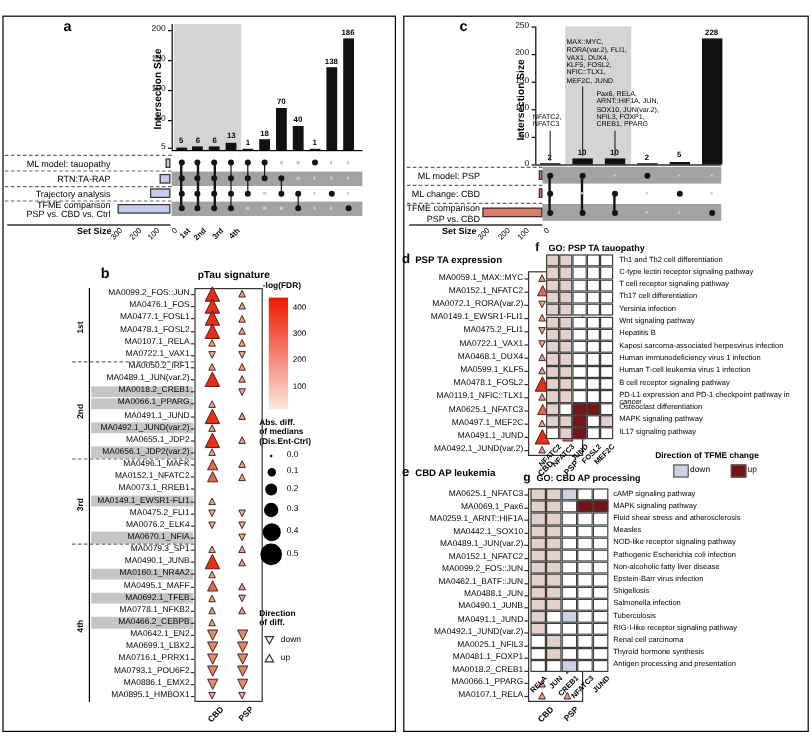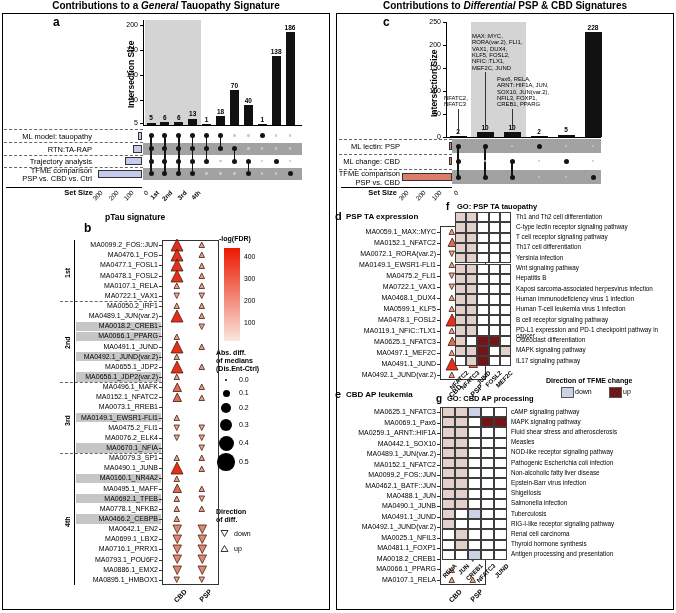--- a/index.html
+++ b/index.html
@@ -20,36 +20,30 @@
   .sw{position:absolute;width:11px;height:9px;border:0.8px solid #555}
 </style>
 </head>
 <body>
 
 <div id="fig">
 
   <div class="box" style="left:2px;top:13px;width:326px;height:595px"></div>
   <div class="box" style="left:336px;top:13px;width:336px;height:595px"></div>
 
-  <div class="ttl" style="left:2px;top:0px;width:328px">
-    <span>Contributions to a </span><i>General</i><span> Tauopathy Signature</span>
-  </div>
-  <div class="ttl" style="left:336px;top:0px;width:338px">
-    <span>Contributions to </span><i>Differential</i><span> PSP &amp; CBD Signatures</span>
-  </div>
 
   <div class="letter" style="left:53px;top:15px">a</div>
   <div class="letter" style="left:84px;top:221px">b</div>
   <div class="letter" style="left:383px;top:15px">c</div>
   <div class="letter" style="left:335px;top:210px;font-size:11px">d</div>
   <div class="letter" style="left:335px;top:388px;font-size:11px">e</div>
   <div class="letter" style="left:446px;top:201px;font-size:10px">f</div>
   <div class="letter" style="left:436px;top:393px;font-size:10px">g</div>
 
-  <div class="pt" style="left:105px;top:212px;width:120px;text-align:left;font-size:8.5px">pTau signature</div>
+  <div class="pt" style="left:105px;top:224px;width:120px;text-align:right;font-size:8.5px">pTau signature</div>
   <div class="pt" style="left:346px;top:212px">PSP TA expression</div>
   <div class="pt" style="left:346px;top:390px">CBD AP leukemia</div>
   <div class="pt" style="left:457px;top:202px;font-size:7.5px">GO: PSP TA tauopathy</div>
   <div class="pt" style="left:447px;top:394px;font-size:7.5px">GO: CBD AP processing</div>
 
   <div class="lg" style="left:219px;top:235px">-log(FDR)</div>
   <div id="colorbar"></div>
 
   <div class="lg" style="left:216px;top:349px">Abs. diff.</div>
   <div class="lg" style="left:216px;top:357px">of medians</div>
@@ -245,21 +239,21 @@
     <div class="abs" style="left: 509.5px; top: 174.5px; width: 5px; height: 5px; background: rgb(20, 20, 20); box-sizing: border-box; border-radius: 50%;"></div>
     <div class="abs" style="left: 536.5px; top: 143.5px; width: 5px; height: 5px; background: rgb(20, 20, 20); box-sizing: border-box; border-radius: 50%;"></div>
     <div class="abs" style="left: 537.7px; top: 159.7px; width: 2.6px; height: 2.6px; background: rgb(201, 201, 201); box-sizing: border-box; border-radius: 50%;"></div>
     <div class="abs" style="left: 537.7px; top: 175.7px; width: 2.6px; height: 2.6px; background: rgb(201, 201, 201); box-sizing: border-box; border-radius: 50%;"></div>
     <div class="abs" style="left: 564.7px; top: 144.7px; width: 2.6px; height: 2.6px; background: rgb(201, 201, 201); box-sizing: border-box; border-radius: 50%;"></div>
     <div class="abs" style="left: 563.5px; top: 158.5px; width: 5px; height: 5px; background: rgb(20, 20, 20); box-sizing: border-box; border-radius: 50%;"></div>
     <div class="abs" style="left: 564.7px; top: 175.7px; width: 2.6px; height: 2.6px; background: rgb(201, 201, 201); box-sizing: border-box; border-radius: 50%;"></div>
     <div class="abs" style="left: 591.7px; top: 144.7px; width: 2.6px; height: 2.6px; background: rgb(201, 201, 201); box-sizing: border-box; border-radius: 50%;"></div>
     <div class="abs" style="left: 591.7px; top: 159.7px; width: 2.6px; height: 2.6px; background: rgb(201, 201, 201); box-sizing: border-box; border-radius: 50%;"></div>
     <div class="abs" style="left: 590.5px; top: 174.5px; width: 5px; height: 5px; background: rgb(20, 20, 20); box-sizing: border-box; border-radius: 50%;"></div>
-    <div class="abs" style="left: 250px; top: 142px; font-size: 7.5px; white-space: nowrap; width: 150px; text-align: right;">ML lectin: PSP</div>
+    <div class="abs" style="left: 250px; top: 142px; font-size: 7.5px; white-space: nowrap; width: 150px; text-align: right;">ML model: PSP</div>
     <div class="abs" style="left: 449.48px; top: 142px; width: 2.52px; height: 8px; background: rgb(222, 124, 107); border: 0.9px solid rgb(51, 51, 51); box-sizing: border-box;"></div>
     <div class="abs" style="left: 250px; top: 157px; font-size: 7.5px; white-space: nowrap; width: 150px; text-align: right;">ML change: CBD</div>
     <div class="abs" style="left: 449.48px; top: 157px; width: 2.52px; height: 8px; background: rgb(222, 124, 107); border: 0.9px solid rgb(51, 51, 51); box-sizing: border-box;"></div>
     <div class="abs" style="left: 250px; top: 169px; font-size: 7.5px; white-space: nowrap; width: 150px; text-align: right;">TFME comparison</div>
     <div class="abs" style="left: 250px; top: 177.5px; font-size: 7.5px; white-space: nowrap; width: 150px; text-align: right;">PSP vs. CBD</div>
     <div class="abs" style="left: 401.6px; top: 173px; width: 50.4px; height: 8px; background: rgb(222, 124, 107); border: 0.9px solid rgb(51, 51, 51); box-sizing: border-box;"></div>
     <div class="dash" style="left: 339px; top: 139px; width: 113px;"></div>
     <div class="dash" style="left: 339px; top: 153.8px; width: 113px;"></div>
     <div class="dash" style="left: 339px; top: 168.6px; width: 113px;"></div>
     <div class="abs" style="left: 341px; top: 186.5px; width: 111px; height: 1px; background: rgb(0, 0, 0); box-sizing: border-box;"></div>

